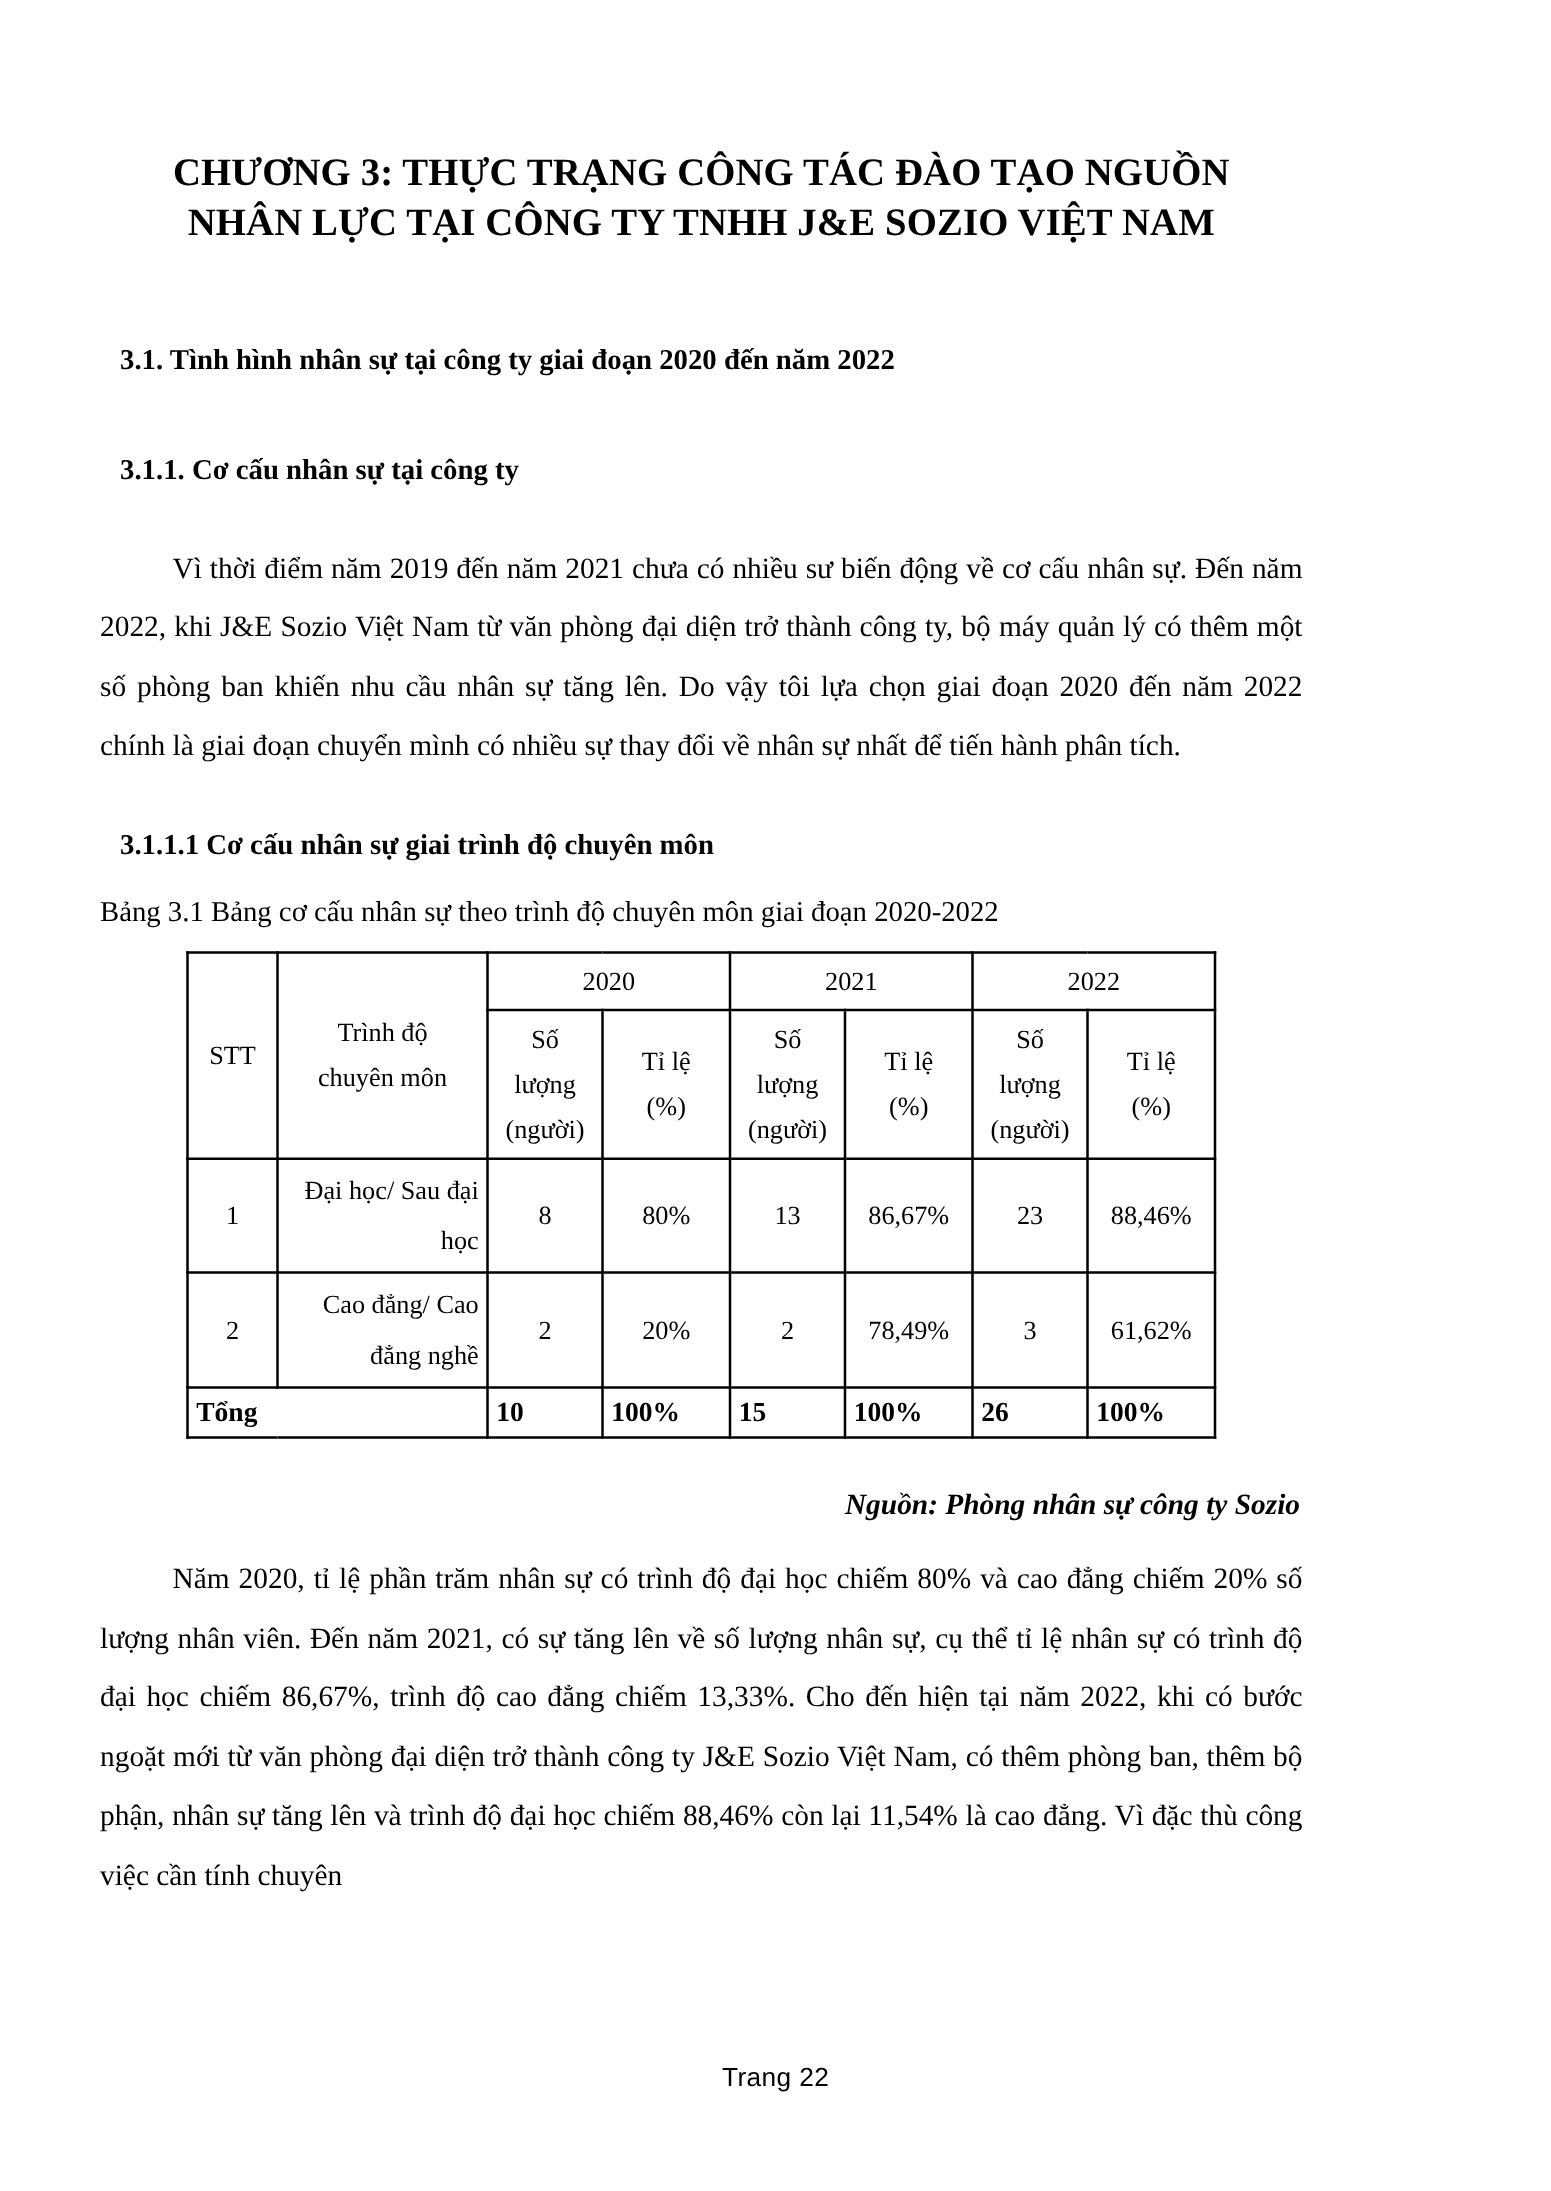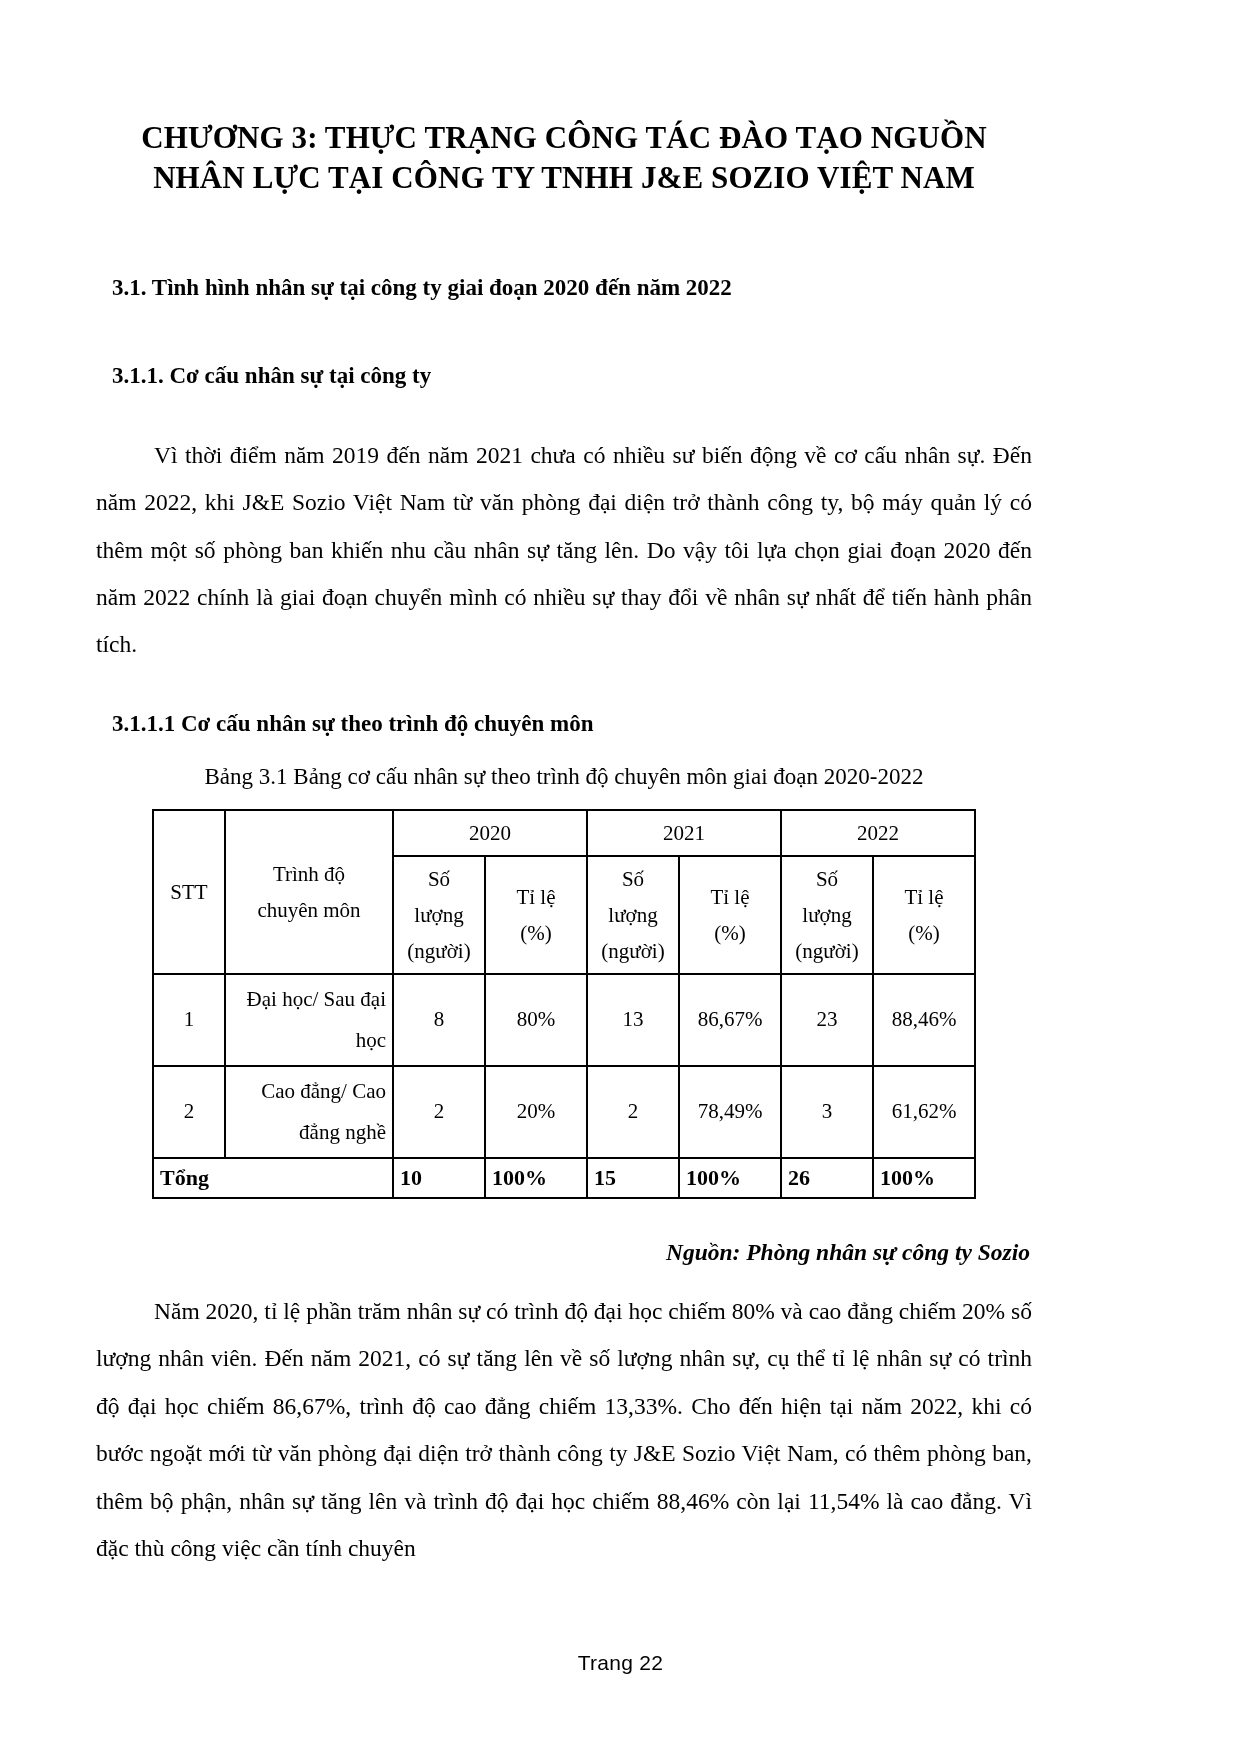--- a/index.html
+++ b/index.html
@@ -10,25 +10,25 @@
   body {
     width: 1241px;
     height: 1753px;
     font-family: "Liberation Serif", "DejaVu Serif", serif;
     color: #000000;
     position: relative;
     overflow: hidden;
   }
   .page {
     position: absolute;
-    left: 0; top: 0;
+    left: 10px; top: 0;
     width: 1182px;
     height: 1753px;
     box-sizing: border-box;
-    padding: 118px 150px 0 96px;
+    padding: 118px 150px 0 70px;
   }
   .doc-title {
     text-align: center;
     font-weight: bold;
     font-size: 31px;
     line-height: 1.30;
     letter-spacing: 0.1px;
     margin: 0 0 0 0;
     padding: 0 10px;
   }
@@ -49,21 +49,21 @@
     line-height: 2.02;
     text-align: justify;
     text-justify: inter-word;
     margin: 0;
     text-indent: 58px;
     hyphens: none;
   }
 
   .caption {
     font-size: 23px;
-    text-align: center;
+    text-align: left;
     margin: 0;
     line-height: 1.7;
   }
 
   table.data {
     border-collapse: collapse;
     width: 790px;
     margin: 12px auto 0 auto;
     table-layout: fixed;
   }
@@ -141,21 +141,21 @@
   <div class="gap-sm"></div>
 
   <h2 class="h2">3.1.1. Cơ cấu nhân sự tại công ty</h2>
 
   <div class="gap-sm"></div>
 
   <p class="body">Vì thời điểm năm 2019 đến năm 2021 chưa có nhiều sư biến động về cơ cấu nhân sự. Đến năm 2022, khi J&amp;E Sozio Việt Nam từ văn phòng đại diện trở thành công ty, bộ máy quản lý có thêm một số phòng ban khiến nhu cầu nhân sự tăng lên. Do vậy tôi lựa chọn giai đoạn 2020 đến năm 2022 chính là giai đoạn chuyển mình có nhiều sự thay đổi về nhân sự nhất để tiến hành phân tích.</p>
 
   <div class="gap-sm"></div>
 
-  <h2 class="h2">3.1.1.1 Cơ cấu nhân sự theo trình độ chuyên môn</h2>
+  <h2 class="h2">3.1.1.1 Cơ cấu nhân sự giai trình độ chuyên môn</h2>
 
   <p class="caption">Bảng 3.1 Bảng cơ cấu nhân sự theo trình độ chuyên môn giai đoạn 2020-2022</p>
 
   <table class="data">
     <colgroup>
       <col class="col-stt">
         <col class="col-name">
       <col class="col-qty">
         <col class="col-pct">
       <col class="col-qty">

